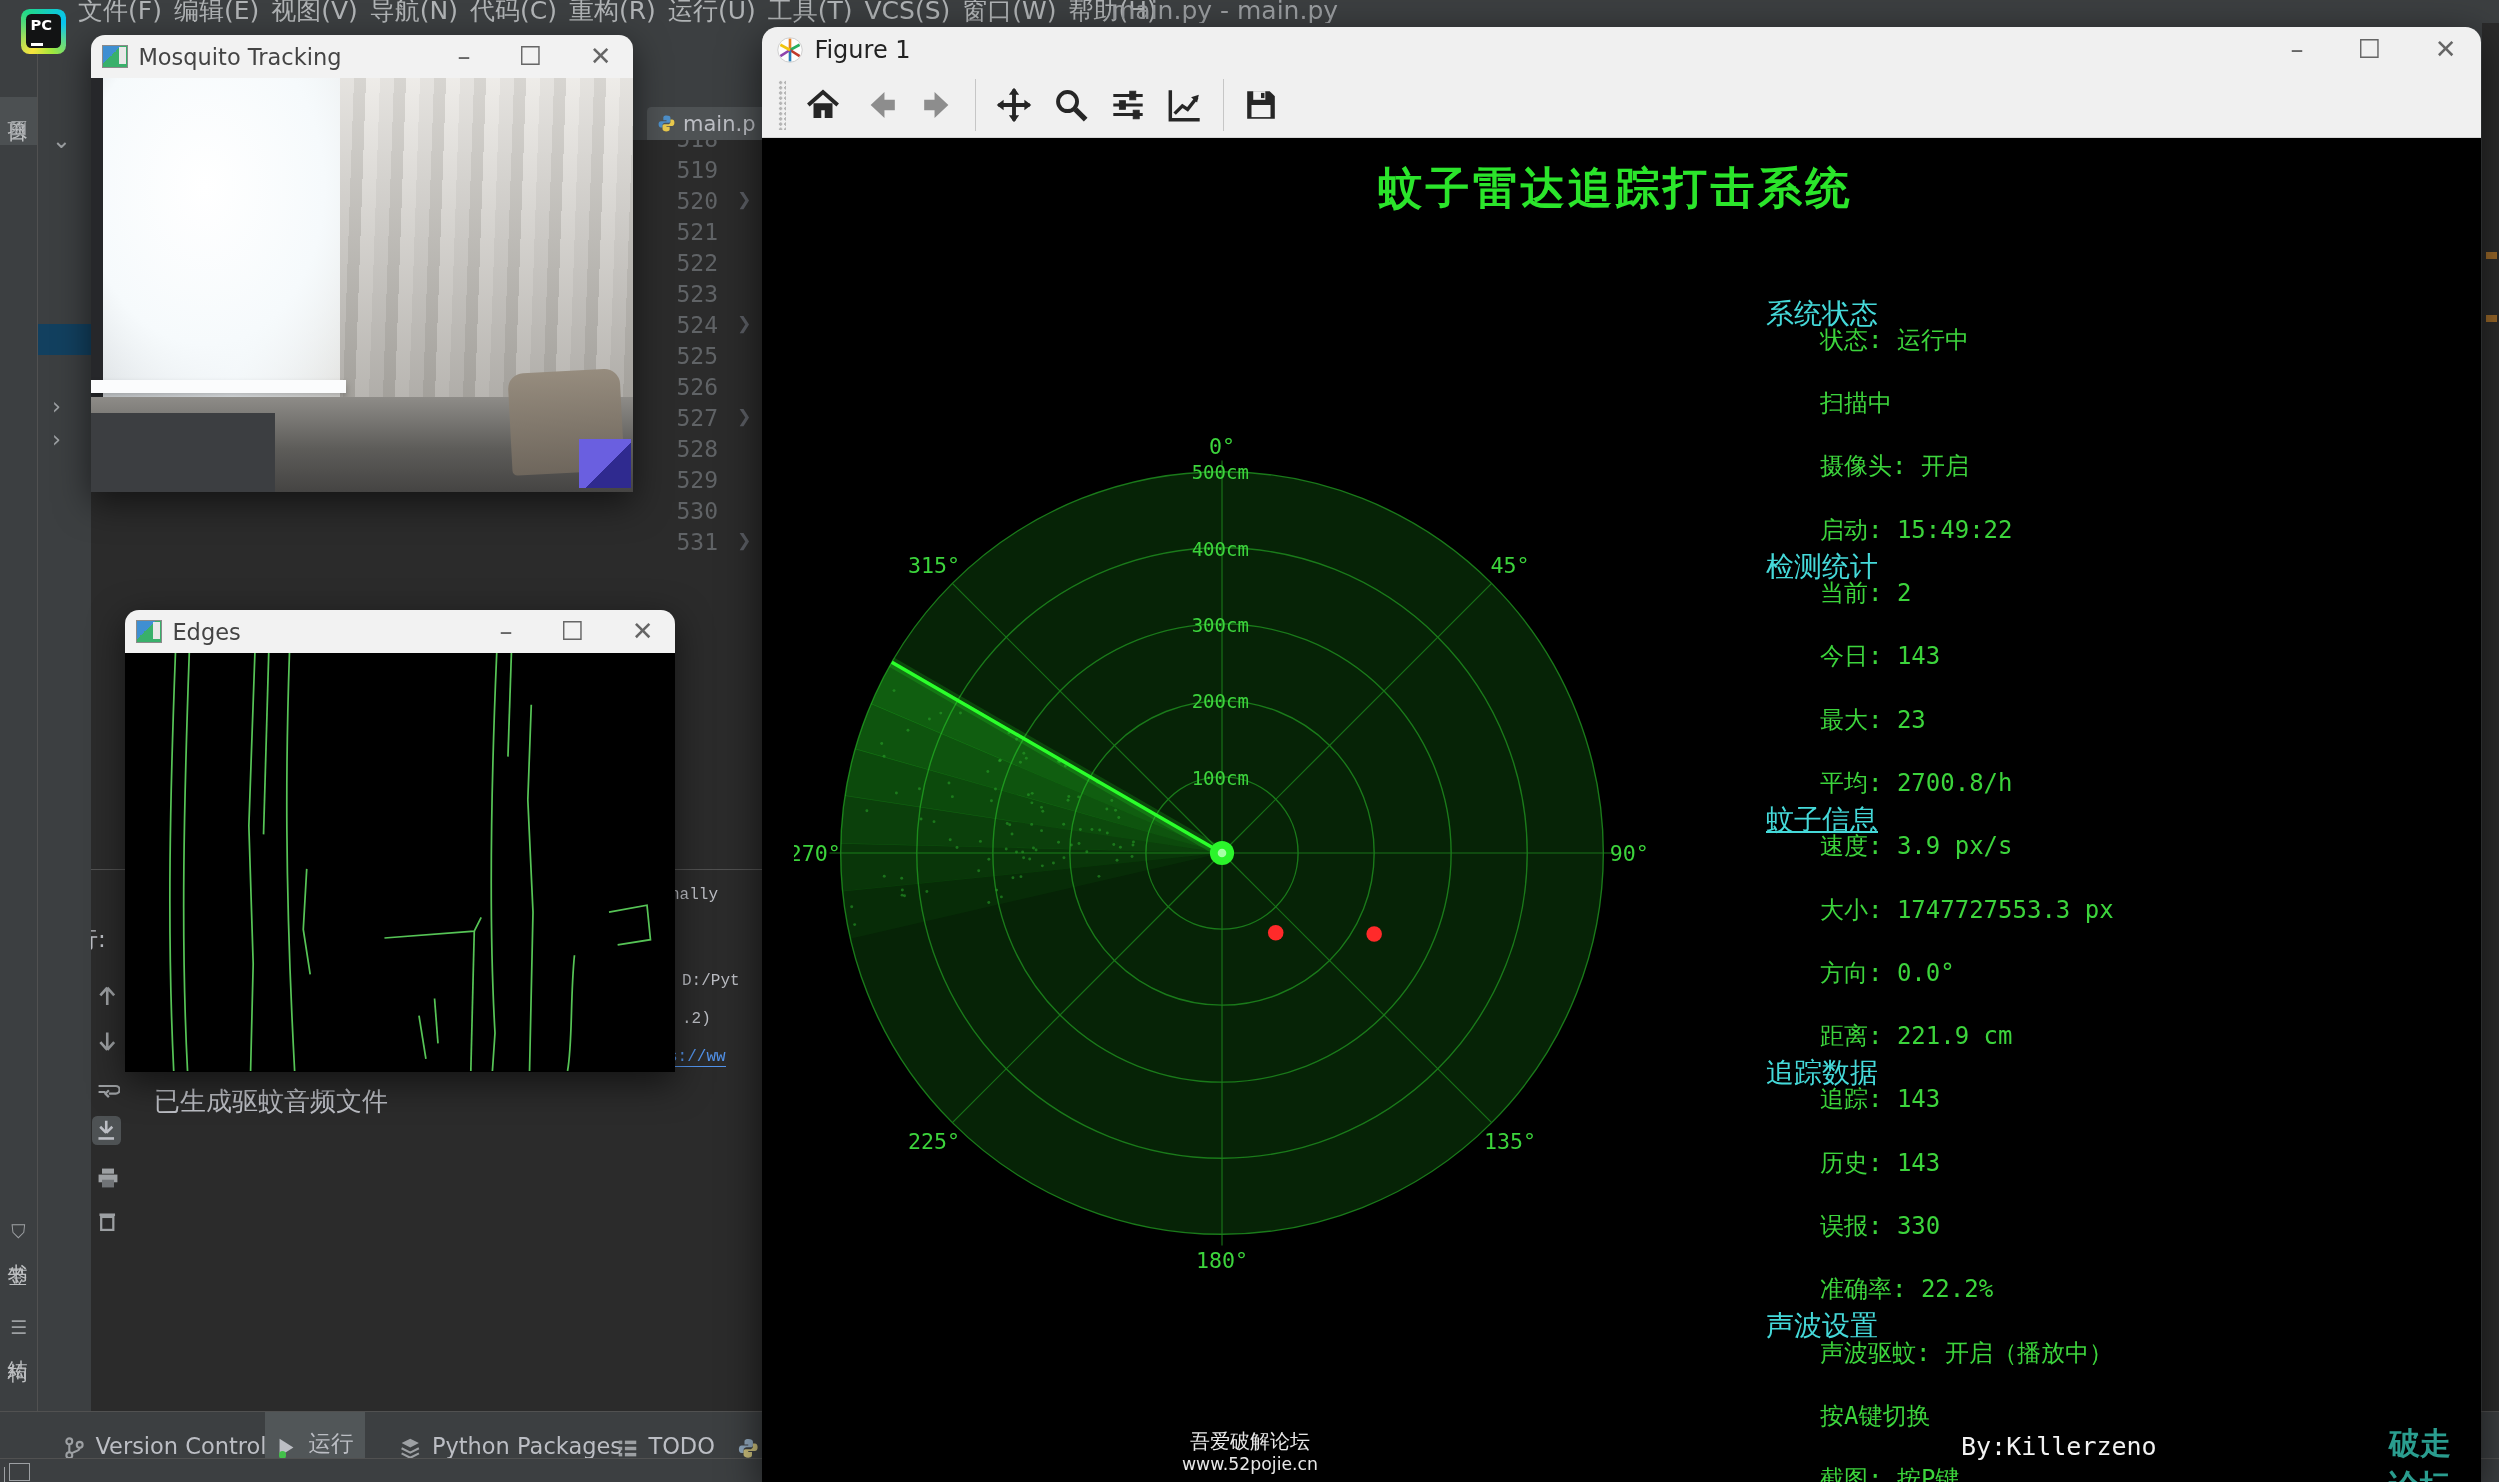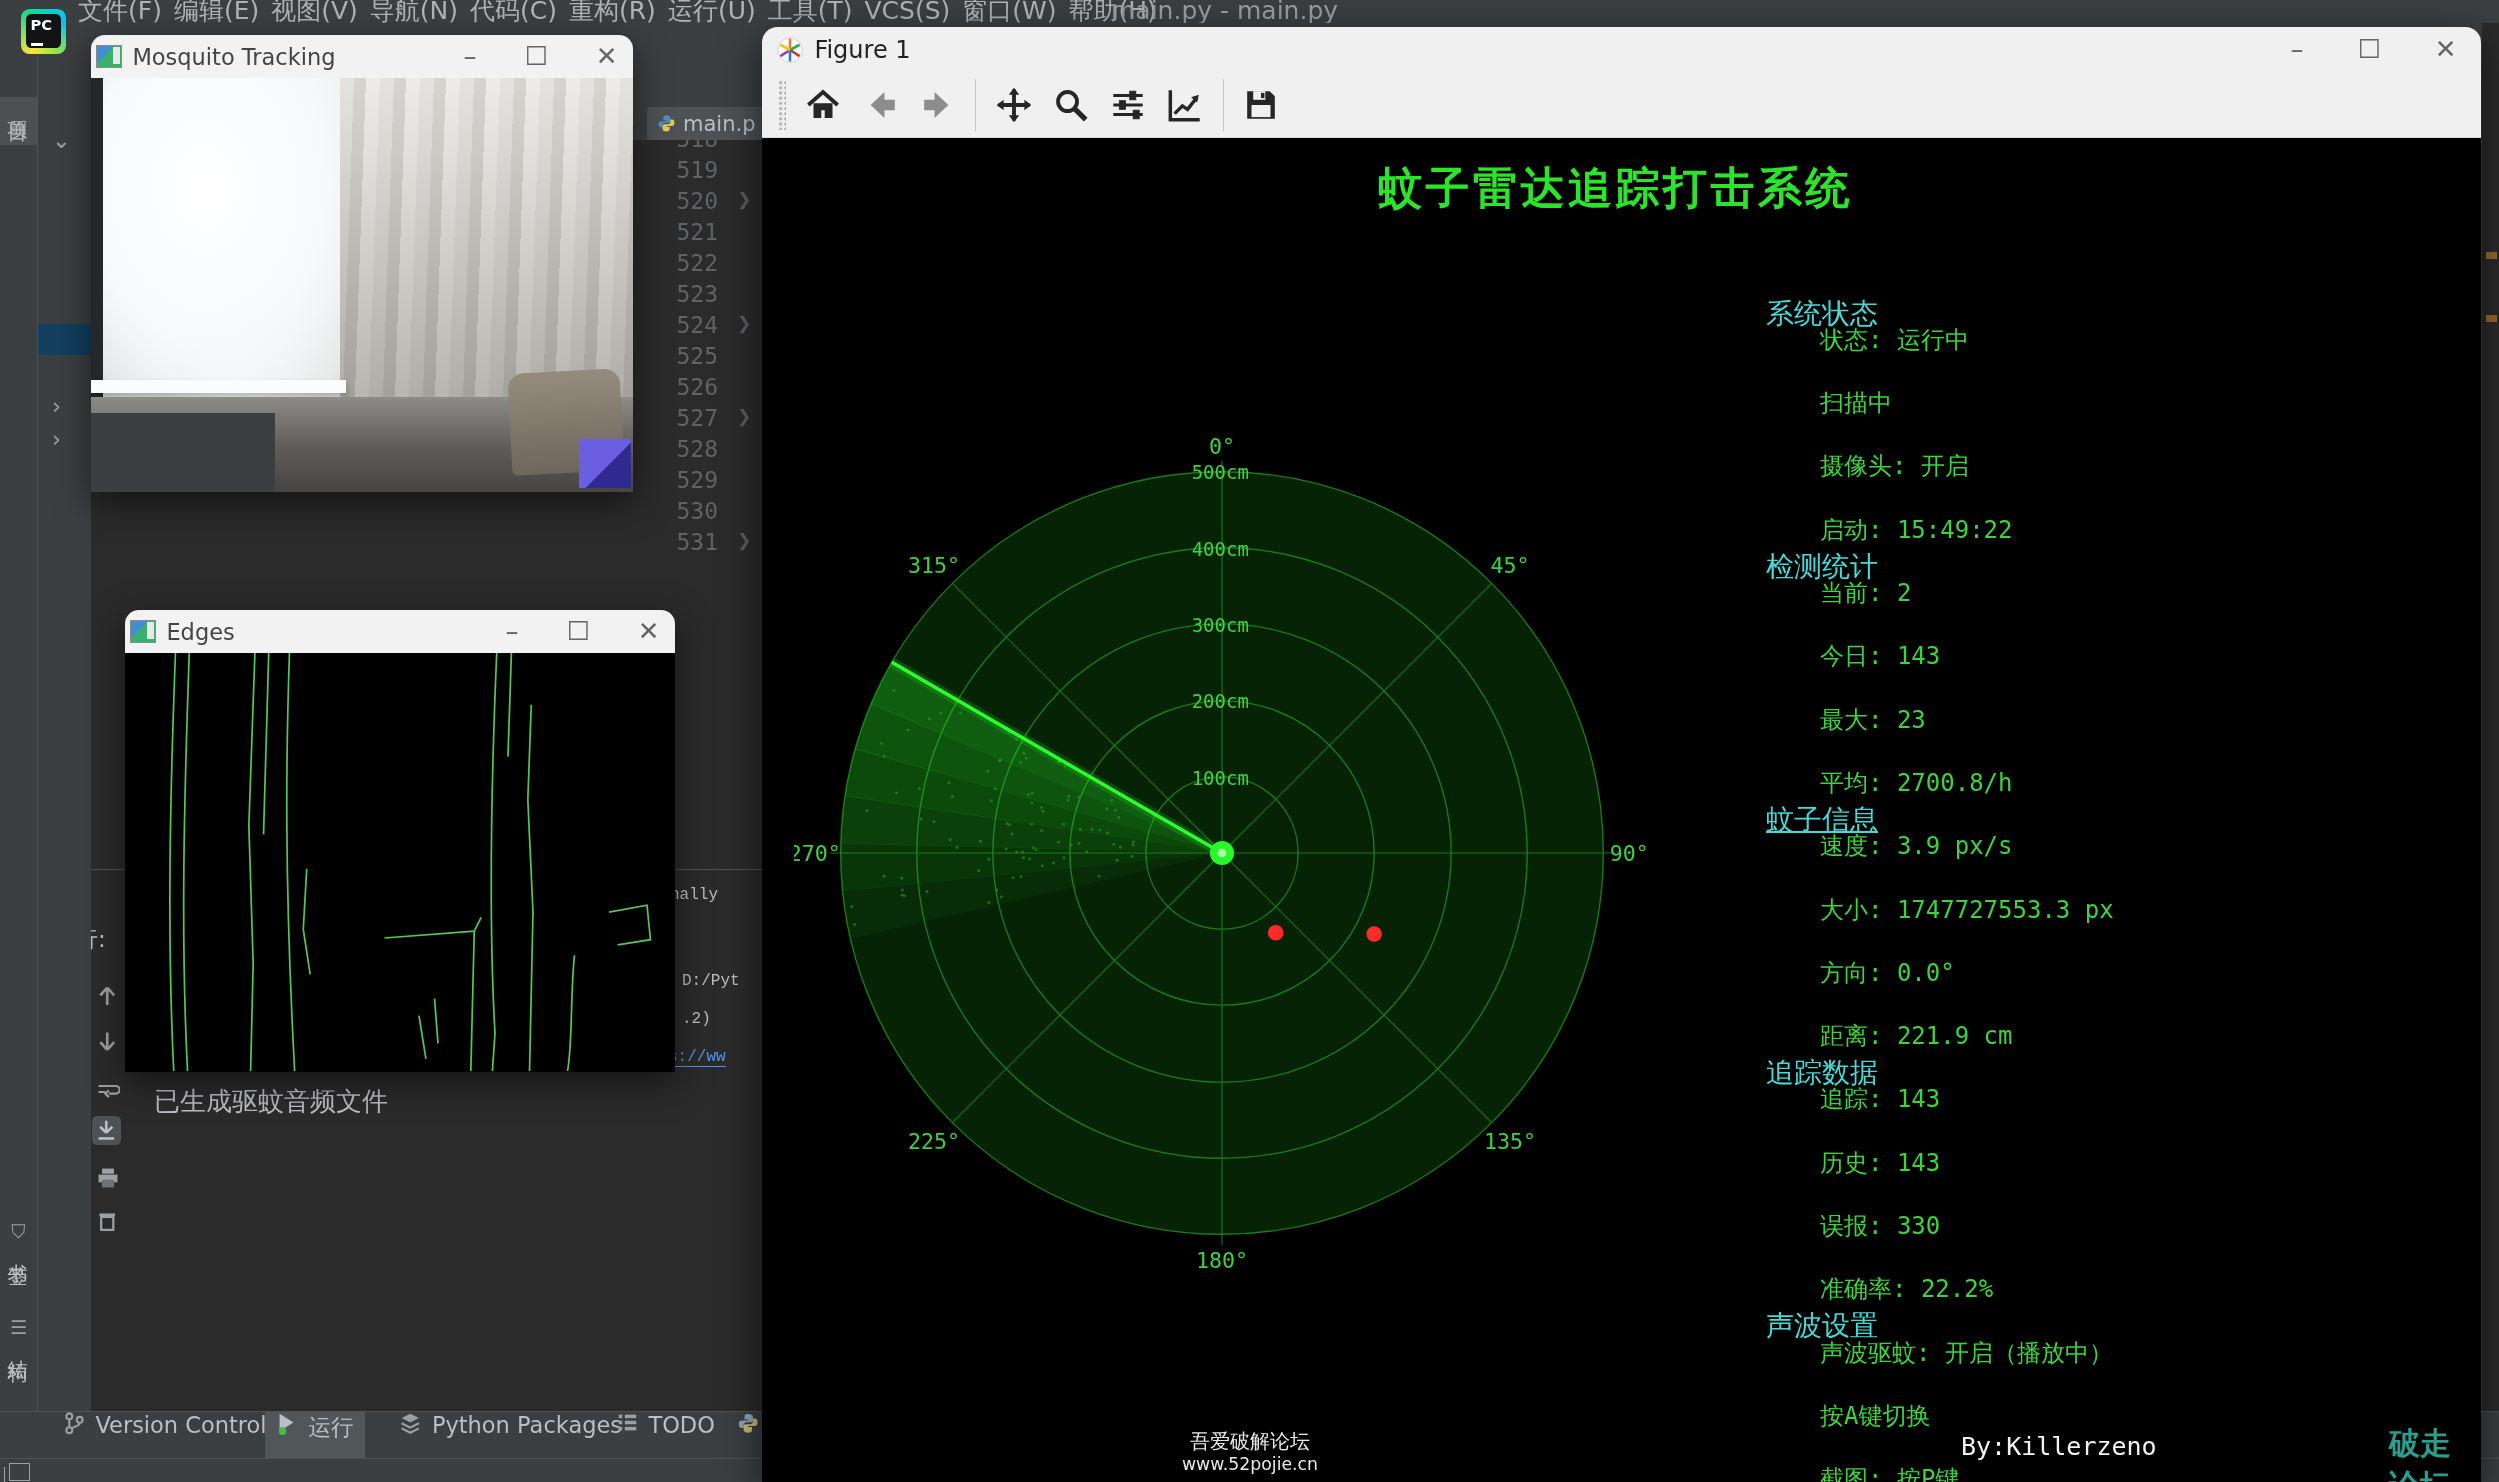--- a/index.html
+++ b/index.html
@@ -47,29 +47,29 @@
   #console{left:38px;top:869px;width:724px;height:542px;background:#2b2b2b;border-top:0.9px solid #515151;z-index:1;}
   #run-label{position:absolute;left:14px;top:54px;font-size:23px;color:#bcbec4;}
   .ric{position:absolute;width:29px;height:29px;display:flex;align-items:center;justify-content:center;}
   .selbox{background:#4e5254;border-radius:5.2px;}
   #console-msg{position:absolute;left:116px;top:214px;font-size:26px;color:#bcbec4;}
   .frag{position:absolute;font-family:Liberation Mono, monospace;font-size:16px;color:#bcbec4;white-space:nowrap;}
   .frag.link{color:#5394ec;border-bottom:1.7px solid #5394ec;}
 
   
   #toolbar-bottom{left:0;top:1411px;width:2500px;height:47px;background:#3c3f41;border-top:0.9px solid #515151;z-index:2;}
-  .bbi{position:absolute;top:0;height:47px;display:flex;align-items:flex-start;gap:10.4px;font-size:22.5px;color:#bcbec4;padding:0 12px;}
+  .bbi{position:absolute;top:0;height:47px;display:flex;align-items:flex-end;gap:10.4px;font-size:22.5px;color:#bcbec4;padding:0 12px;}
   .bbi.active{background:#515658;}
   #statusbar{left:0;top:1458px;width:2500px;height:25px;background:#3c3f41;border-top:0.9px solid #515151;z-index:2;}
   #sb-icon{position:absolute;left:8.6px;top:4.3px;width:19px;height:15.6px;border:1.7px solid #9da0a3;}
   #sb-icon:before{content:"";position:absolute;left:-6px;top:2.6px;width:19px;height:15.6px;border:1.7px solid #9da0a3;border-right:none;border-top:none;}
 
   
   .oswin{box-shadow:0 10.4px 35px rgba(0,0,0,.55);border-radius:14px 14px 3.5px 3.5px;z-index:5;}
-  .titlebar{height:43px;background:#f2f2f2;border-radius:14px 14px 0 0;display:flex;align-items:center;padding:0 5px;gap:10.4px;}
+  .titlebar{height:43px;background:#f2f2f2;border-radius:14px 14px 0 0;display:flex;align-items:center;padding:0 11px;gap:10.4px;}
   .titlebar .t{font-size:22.5px;color:#444;flex:0 0 auto;}
   .winbtns{margin-left:auto;display:flex;gap:48px;padding-right:10.4px;}
   .wb{font-size:26px;color:#666;line-height:43px;}
   .appicon{width:24px;height:21px;border:1.7px solid #8a8a8a;background:linear-gradient(135deg,#3f8fd2 0 40%,#39b06b 40% 100%);position:relative;}
   .appicon:before{content:"";position:absolute;right:0.9px;top:0.9px;width:7px;height:17.3px;background:#e8e8e8;}
 
   
   #mosq{left:91px;top:35px;width:542px;height:457px;}
   #m-photo{position:absolute;left:0;top:43px;right:0;bottom:0;overflow:hidden;
      background:linear-gradient(100deg,#a9aeb3 0%,#d3d7da 10%,#eef2f5 32%,#dddbd6 55%,#c4c1bb 78%,#a9a6a1 100%);}

